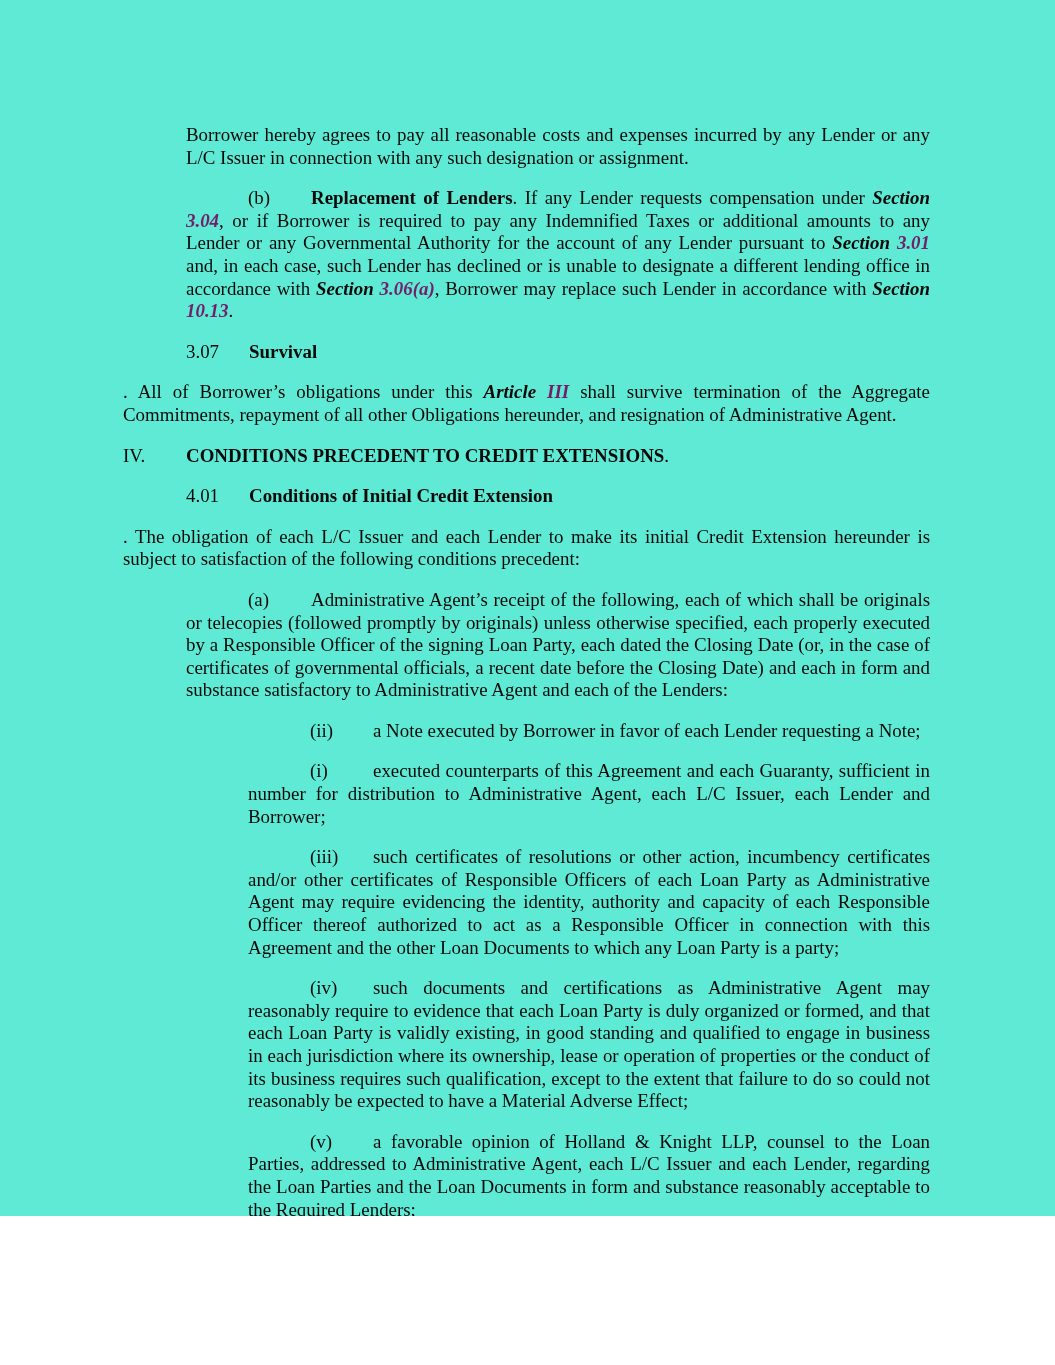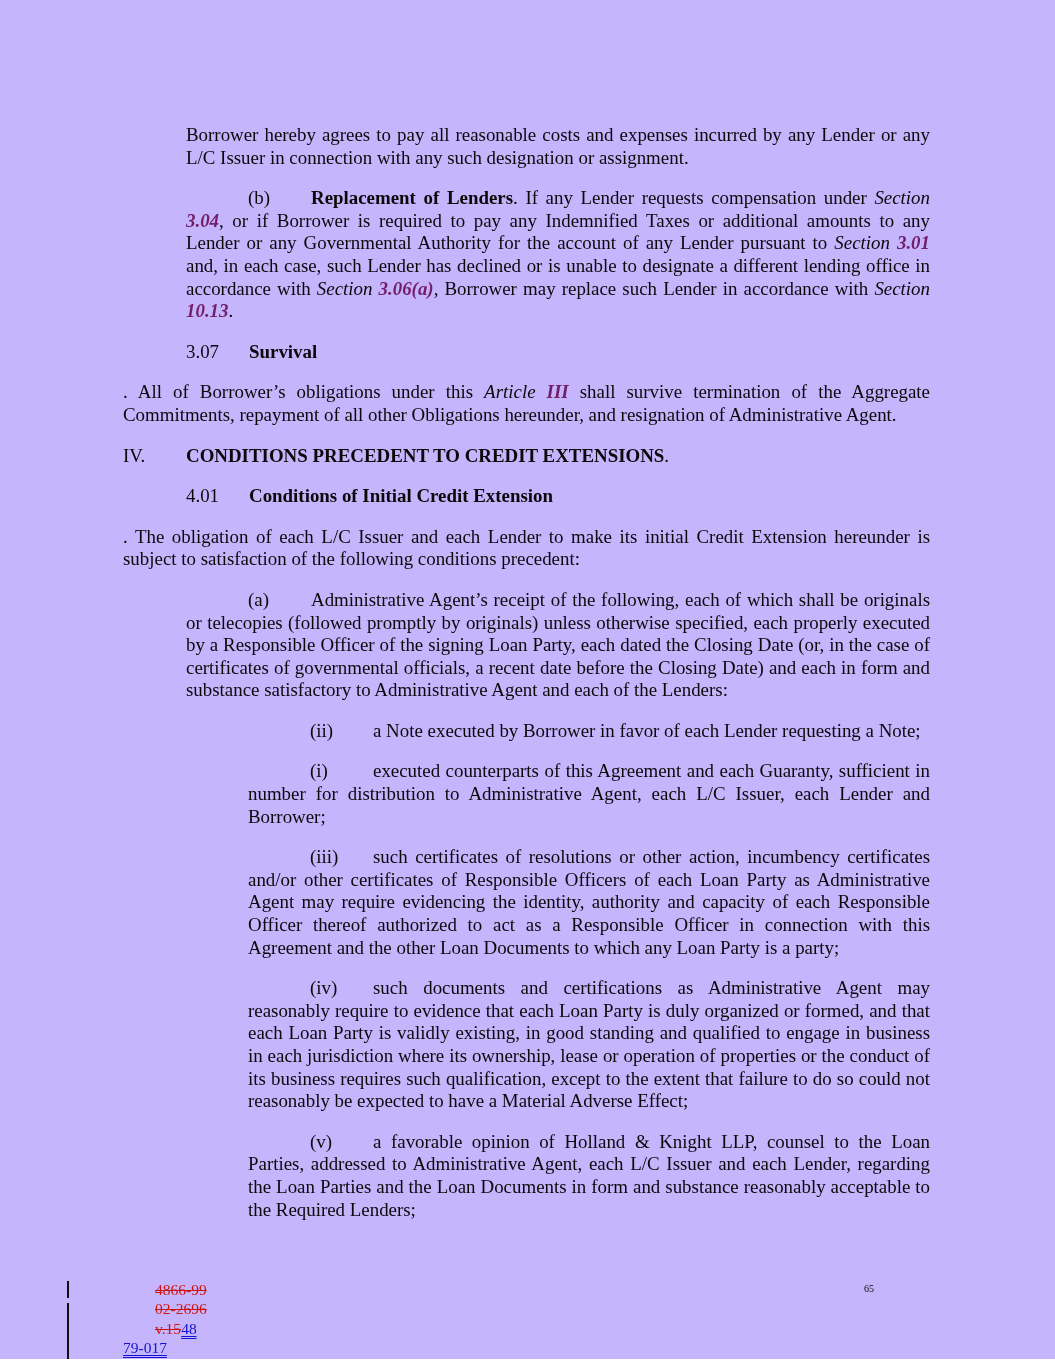--- a/index.html
+++ b/index.html
@@ -1,37 +1,37 @@
 <!DOCTYPE html>
 <html><head>
 <meta charset="utf-8">
 <title>Credit Agreement — Page 65</title>
 <style>
   html,body{margin:0;padding:0;background:#ffffff;}
   .page{
     position:relative;
-    width:1055px;height:1359px;
-    background:#c4b5fd;
+    width:1055px;height:1216px;
+    background:#5eead4;
     font-family:"Liberation Serif","DejaVu Serif",serif;
     font-size:18.9px;line-height:22.6px;
     color:#0a0a0a;
     overflow:hidden;
   }
   .content{
     position:absolute;left:123px;top:124px;width:807px;
     text-align:justify;
   }
   .blk{margin:18px 0 0 0;padding:0;}
   .blk.first{margin-top:0;}
   .ind1{margin-left:63px;}
   .ind2{margin-left:125px;}
   .fi{text-indent:62px;}
   .lbl{display:inline-block;width:63px;text-indent:0;}
   .b{font-weight:bold;}
-  .bi{font-weight:normal;font-style:italic;}
+  .bi{font-weight:bold;font-style:italic;}
   .ref{font-weight:bold;font-style:italic;color:#731e68;}
   
   .footer{
     position:absolute;left:123px;top:1280px;
     font-size:15.5px;line-height:19.3px;text-align:left;
   }
   .del{color:#cf1512;text-decoration:line-through;margin-left:32px;}
   .ins{
     color:#1512cf;
     text-decoration-line:underline;

